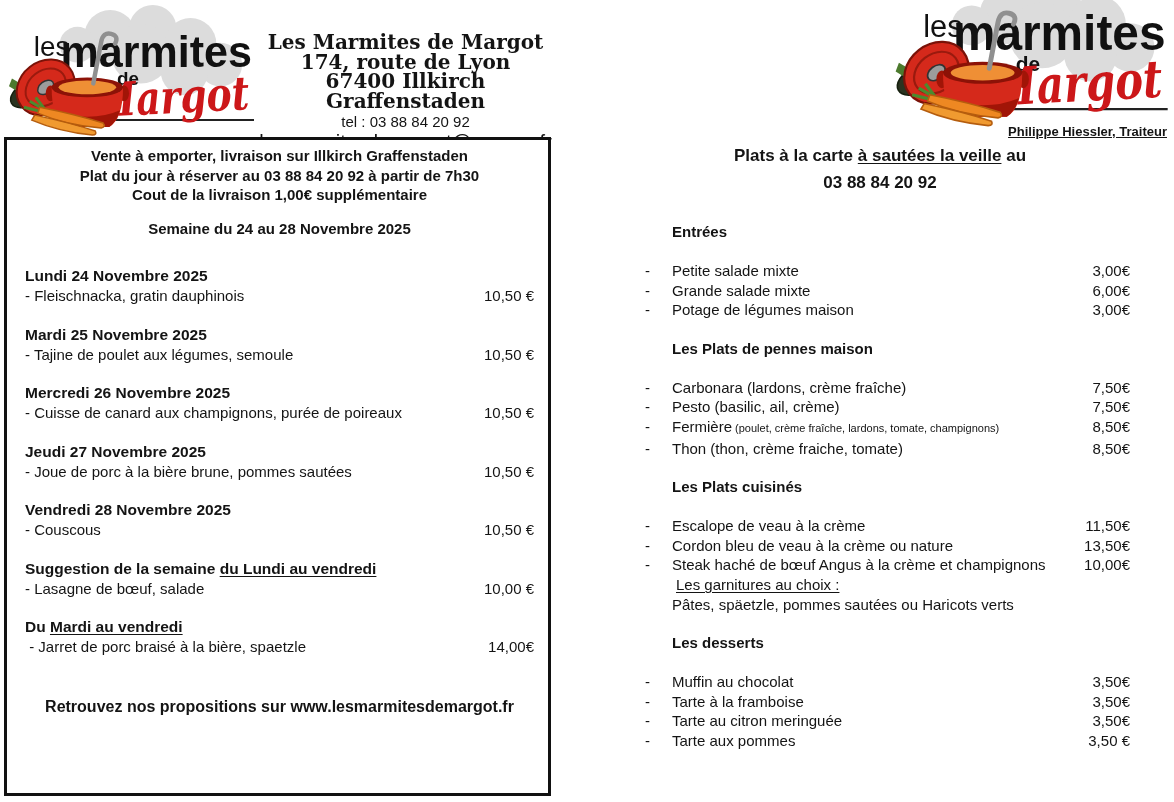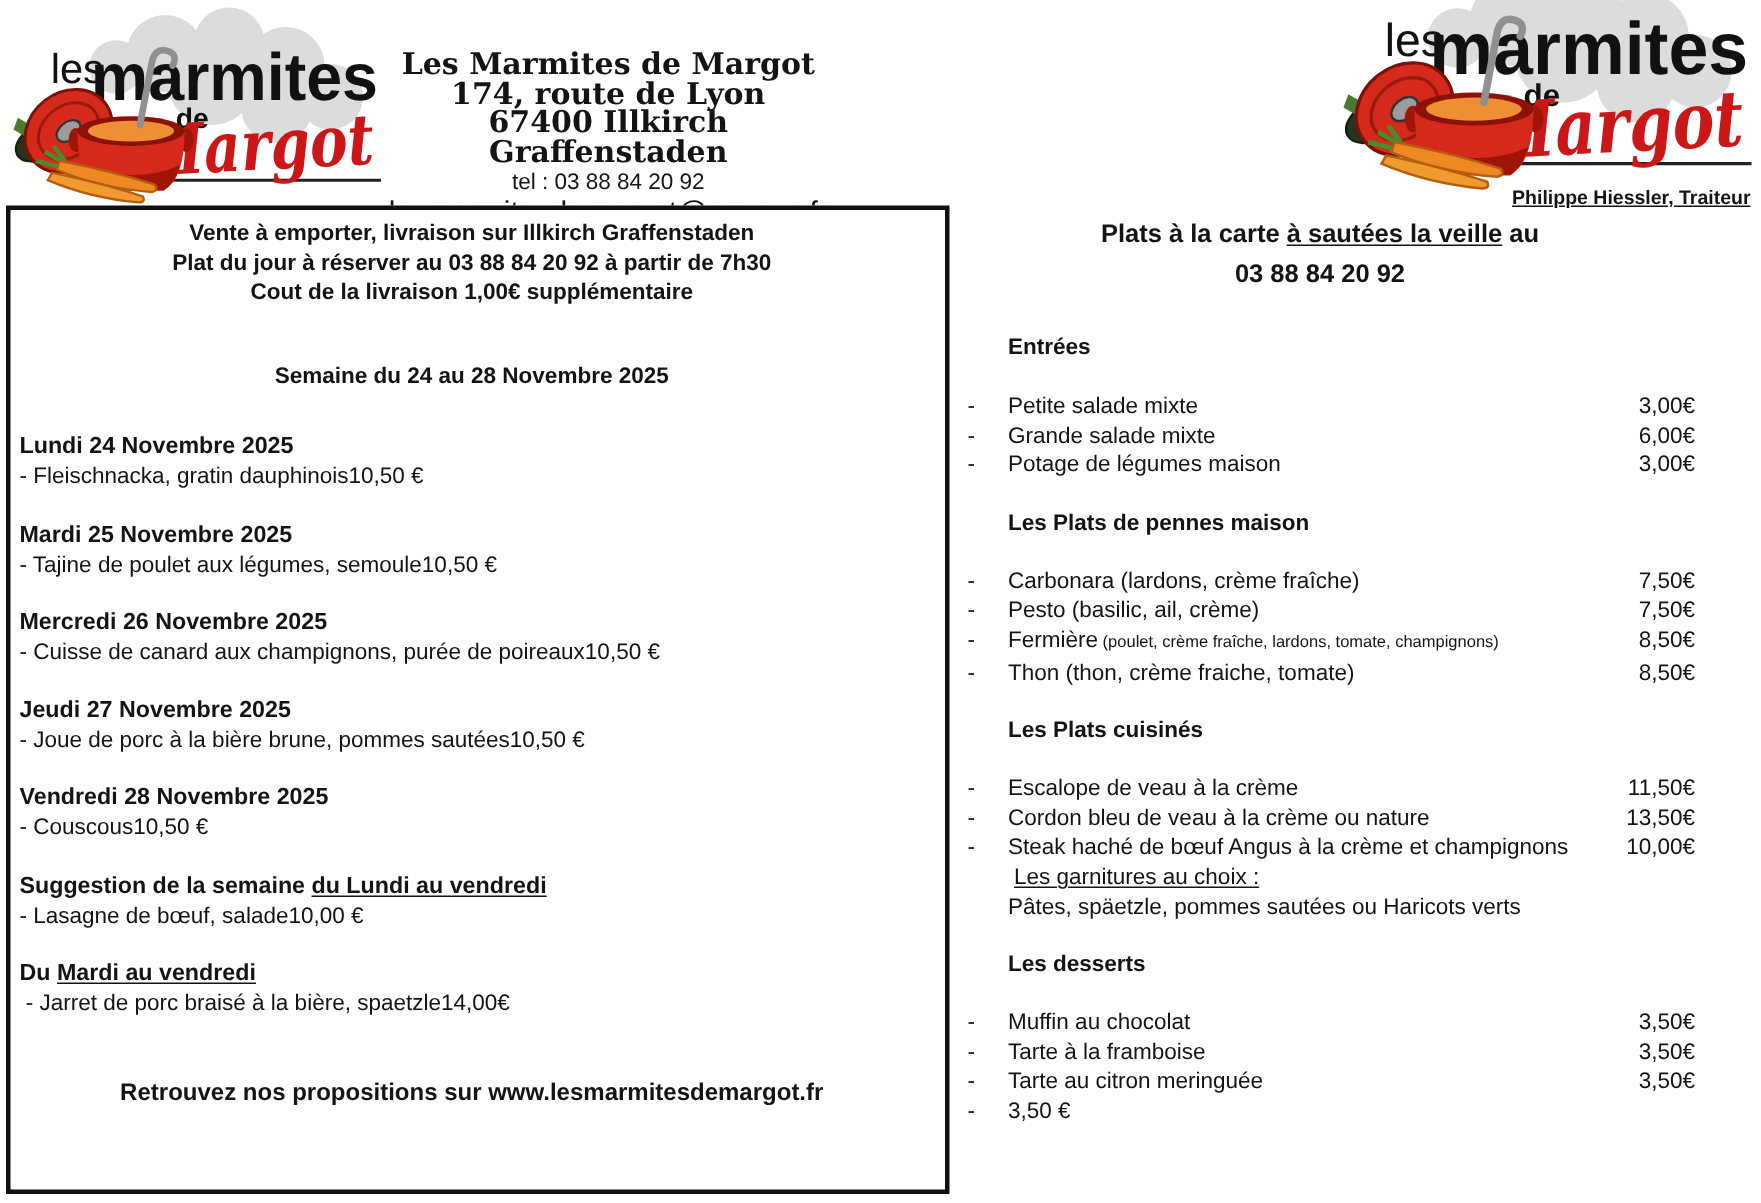--- a/index.html
+++ b/index.html
@@ -16,29 +16,29 @@
   .contact .serifline{font-family:"DejaVu Serif",serif;font-weight:bold;font-size:20px;line-height:19.5px;}
   .contact .telline{font-size:15px;line-height:21px;}
   .contact .mailline{font-size:20px;line-height:20px;}
 
   
   svg.logo{position:absolute;overflow:visible;}
   .tagline{right:7px;top:124px;font-size:13px;font-weight:bold;text-align:right;text-decoration:underline;}
 
   
   .box{
-    left:4px;top:137px;width:629px;height:659px;box-sizing:border-box;
-    border:3px solid #111;background:#fff;padding:6px 14px 0 6px;font-size:15px;
+    left:4px;top:137px;width:547px;height:659px;box-sizing:border-box;
+    border:3px solid #111;background:#fff;padding:6px 14px 0 18px;font-size:15px;
   }
   .intro{text-align:center;line-height:19.5px;}
-  .week-title{text-align:center;margin-top:36px;line-height:19.5px;}
+  .week-title{text-align:center;margin-top:14px;line-height:19.5px;}
   #days{margin-top:28px;}
   .day-block{margin-bottom:18.5px;}
   .day-title{font-weight:bold;font-size:15.5px;line-height:20px;}
-  .dish-row{display:flex;line-height:20px;}
+  .dish-row{display:flex;justify-content:space-between;line-height:20px;}
   .dish-name{white-space:pre;}
   .mardi-block{margin-top:1.5px;}
   .box-footer{text-align:center;font-size:16px;margin-top:40px;line-height:20px;}
 
   
   .rp{left:620px;top:142px;width:520px;font-size:15px;}
   .rp-title{text-align:center;font-size:17px;font-weight:bold;line-height:27px;}
   #sections{margin-top:26px;}
   .sec-heading{font-weight:bold;padding-left:52px;margin:19px 0;line-height:20px;}
   .item-row{display:flex;padding-left:25px;padding-right:10px;line-height:19.6px;}
@@ -265,19 +265,20 @@
             <span class="item-name">Tarte à la framboise</span>
             <span class="item-price">3,50€</span>
           </div>
           <div class="item-row">
             <span class="dash">-</span>
             <span class="item-name">Tarte au citron meringuée</span>
             <span class="item-price">3,50€</span>
           </div>
           <div class="item-row">
             <span class="dash">-</span>
+            <span class="item-name">Tarte aux pommes</span>
             <span class="item-price">3,50 €</span>
           </div>
         </div>
       </div>
   </div>
 
 </div>
 
 </body></html>

